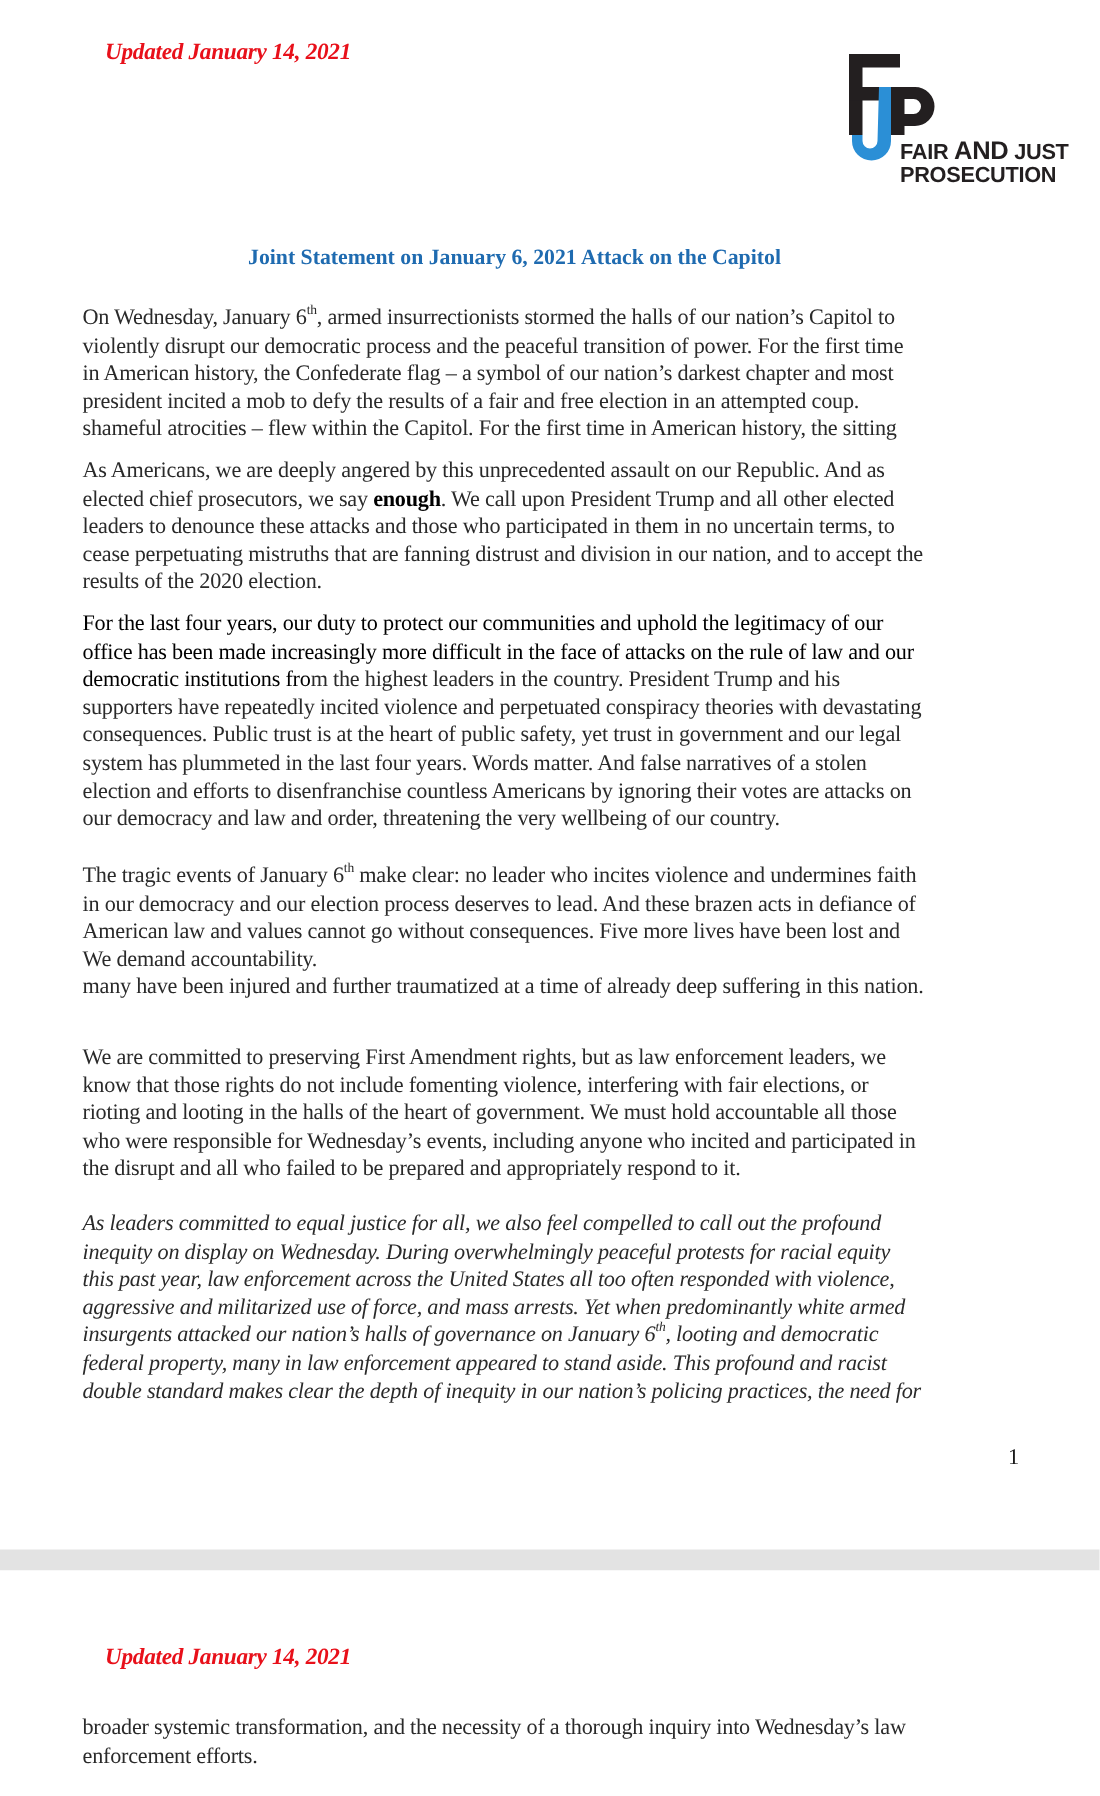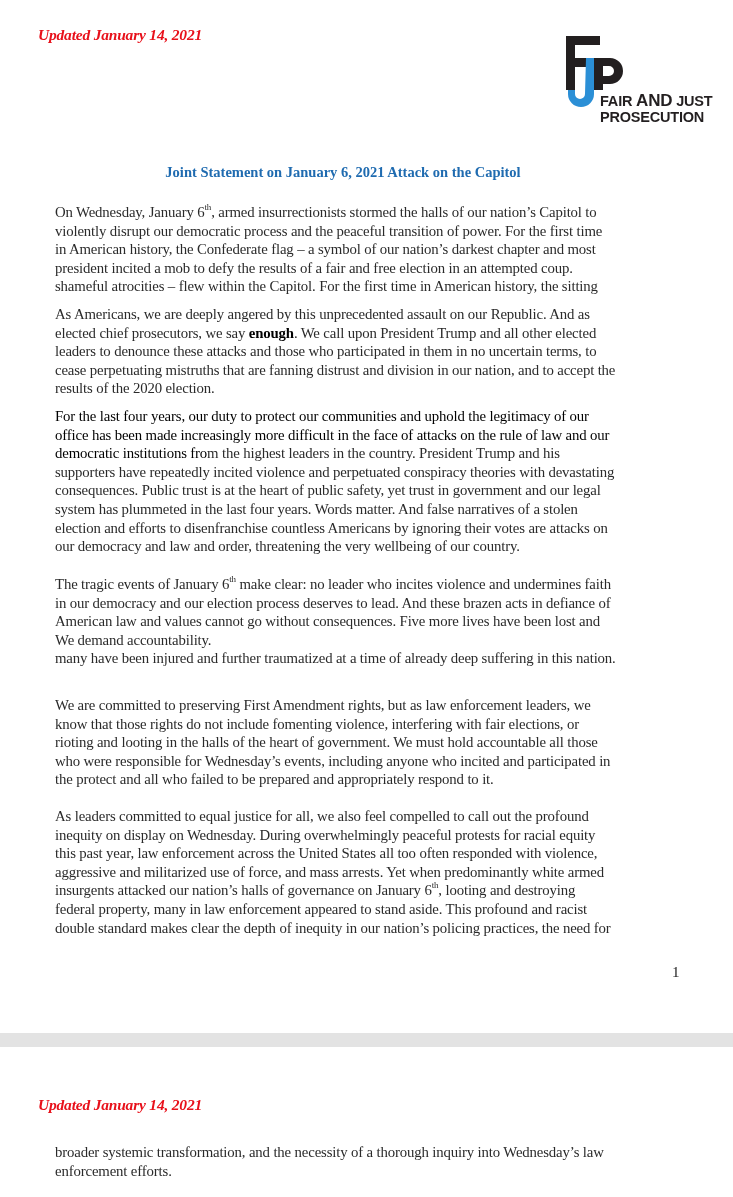--- a/index.html
+++ b/index.html
@@ -27,21 +27,21 @@
       left: 0;
       top: 1033px;
       width: 733px;
       height: 14px;
       background: #e3e3e3;
     }
     .page-2 { top: 1047px; height: 150px; }
 
     .updated {
       position: absolute;
-      left: 38px;
+      left: 70px;
       color: #e8101a;
       font-weight: bold;
       font-style: italic;
       font-size: 15.5px;
       letter-spacing: -0.2px;
     }
     .page-1 .updated { top: 26px; }
     .page-2 .updated { top: 49px; }
 
     
@@ -94,21 +94,21 @@
       vertical-align: super;
       position: relative;
       top: -1px;
     }
     .darker { color: #000000; }
     .p1 { top: 203px; }
     .p2 { top: 305px; }
     .p3 { top: 407px; }
     .p4 { top: 575px; }
     .p5 { top: 696px; }
-    .p6 { top: 807px; }
+    .p6 { top: 807px; font-style: italic; }
     .p7 { top: 1143px; }
 
     .page-number {
       position: absolute;
       top: 964px;
       left: 672px;
       font-size: 15px;
       color: #1a1a1a;
     }
     .line { display: block; white-space: nowrap; }
@@ -171,29 +171,29 @@
     <span class="line">American law and values cannot go without consequences. Five more lives have been lost and</span>
     <span class="line">We demand accountability.</span>
     <span class="line">many have been injured and further traumatized at a time of already deep suffering in this nation.</span>
   </p>
 
   <p class="body-text p5">
     <span class="line">We are committed to preserving First Amendment rights, but as law enforcement leaders, we</span>
     <span class="line">know that those rights do not include fomenting violence, interfering with fair elections, or</span>
     <span class="line">rioting and looting in the halls of the heart of government. We must hold accountable all those</span>
     <span class="line">who were responsible for Wednesday’s events, including anyone who incited and participated in</span>
-    <span class="line">the protect and all who failed to be prepared and appropriately respond to it.</span>
+    <span class="line">the disrupt and all who failed to be prepared and appropriately respond to it.</span>
   </p>
 
   <p class="body-text p6">
     <span class="line">As leaders committed to equal justice for all, we also feel compelled to call out the profound</span>
     <span class="line">inequity on display on Wednesday. During overwhelmingly peaceful protests for racial equity</span>
     <span class="line">this past year, law enforcement across the United States all too often responded with violence,</span>
     <span class="line">aggressive and militarized use of force, and mass arrests. Yet when predominantly white armed</span>
-    <span class="line"><span>insurgents attacked our nation’s halls of governance on January 6</span><sup>th</sup><span>, looting and destroying</span></span>
+    <span class="line"><span>insurgents attacked our nation’s halls of governance on January 6</span><sup>th</sup><span>, looting and democratic</span></span>
     <span class="line">federal property, many in law enforcement appeared to stand aside. This profound and racist</span>
     <span class="line">double standard makes clear the depth of inequity in our nation’s policing practices, the need for</span>
   </p>
 
   <div class="page-number">1</div>
 </div>
 
 <div class="page-gap"></div>
 
 <div class="page page-2">

